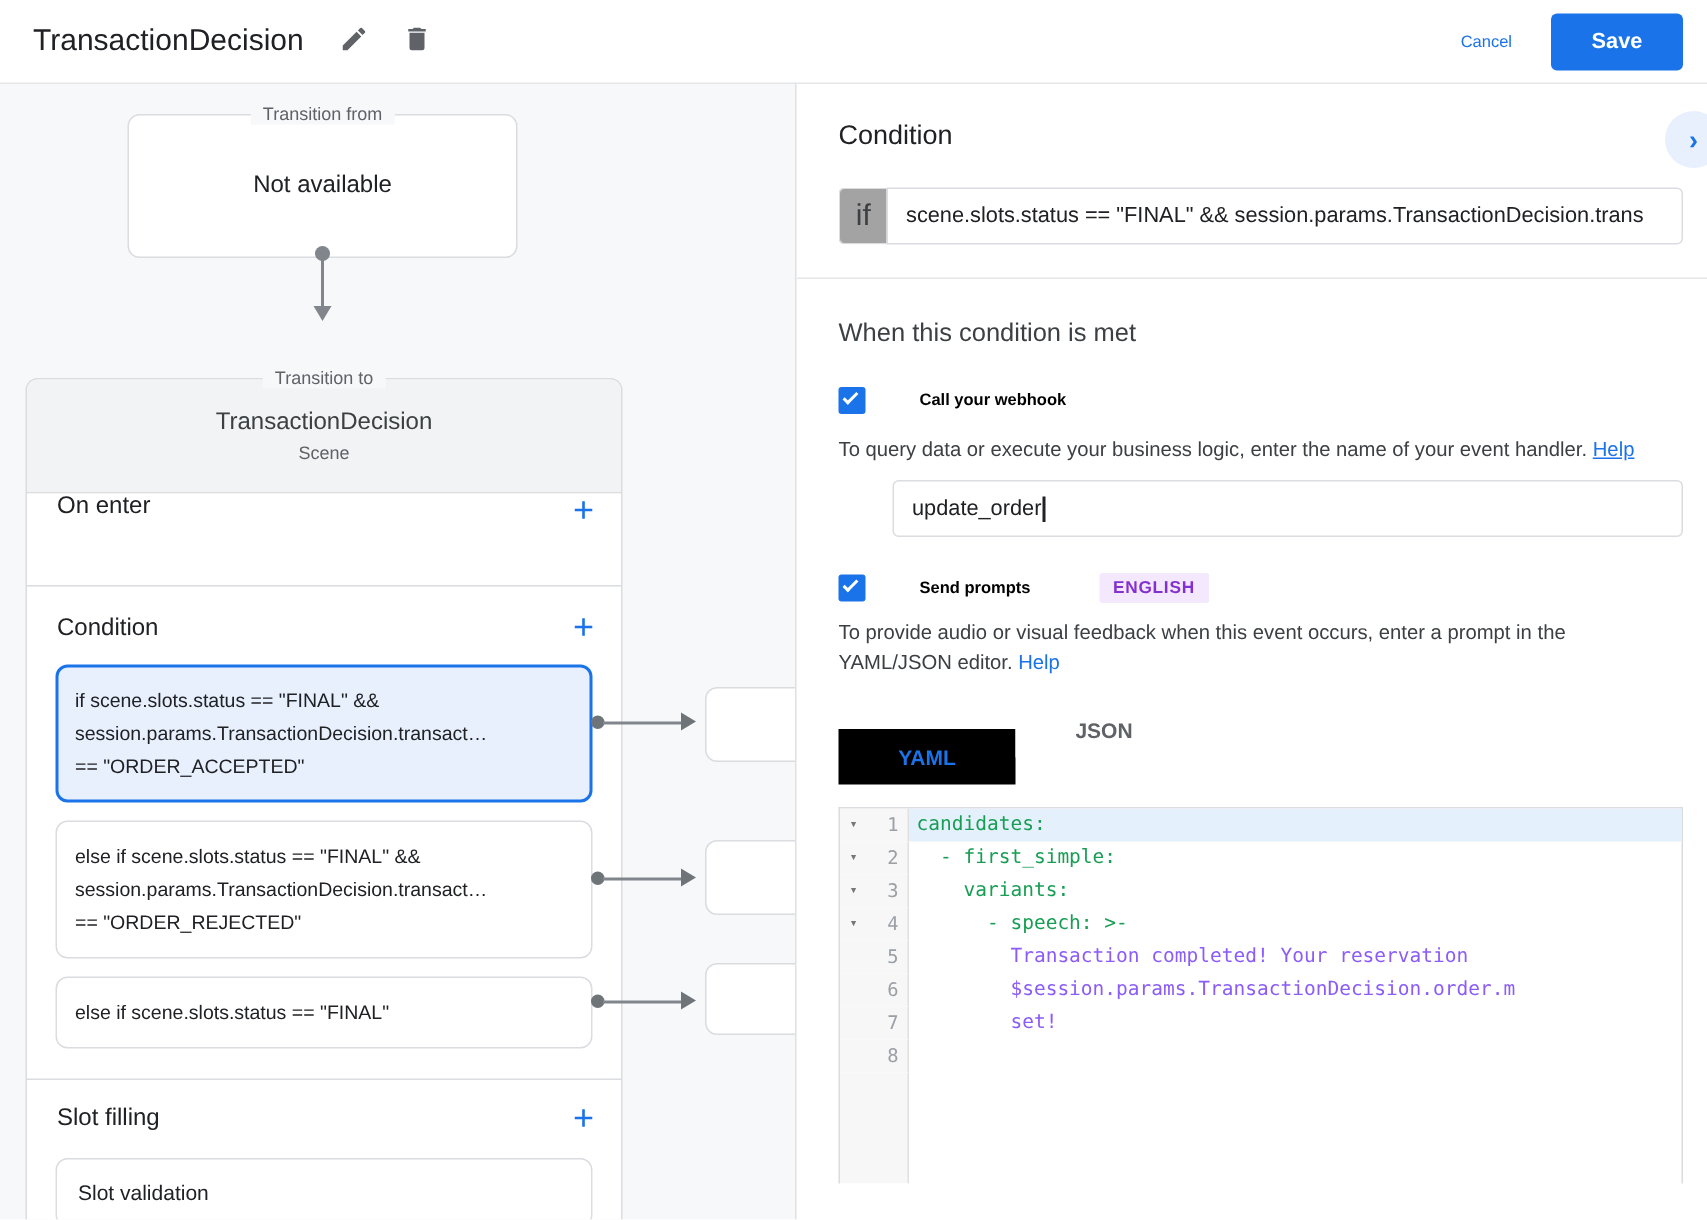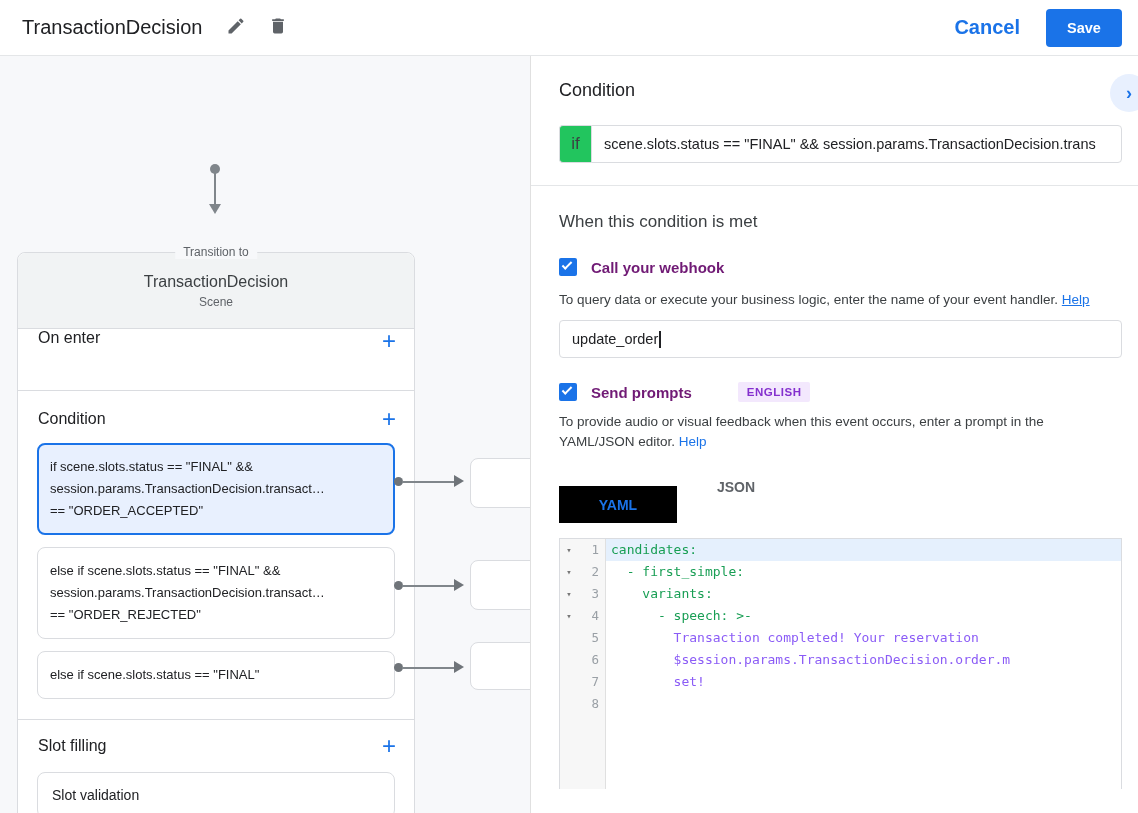--- a/index.html
+++ b/index.html
@@ -10,24 +10,24 @@
   
   .topbar { position:absolute; top:0; left:0; width:1138px; height:56px;
     background:#fff; border-bottom:1px solid #e4e6e8; display:flex;
     align-items:center; justify-content:space-between; padding:0 16px 0 22px; z-index:5; }
   .topbar-left { display:flex; align-items:center; gap:10px; }
   .page-title { font-size:20px; font-weight:400; color:#202124; margin-right:8px; }
   .icon-btn { background:none; border:none; cursor:pointer; width:32px; height:32px;
     display:flex; align-items:center; justify-content:center; color:#5f6368; }
   .icon-btn svg { width:20px; height:20px; fill:#5f6368; }
   .topbar-right { display:flex; align-items:center; gap:26px; }
-  .cancel-btn { background:none; border:none; color:#1a73e8; font-size:20px;
-    font-weight:700; cursor:pointer; font-family:inherit; }
+  .cancel-btn { background:none; border:none; color:#1a73e8; font-size:11px;
+    font-weight:400; cursor:pointer; font-family:inherit; }
   .save-btn { background:#1a73e8; border:none; color:#fff; font-size:14.5px;
-    font-weight:600; border-radius:4px; width:76px; height:38px; cursor:pointer; font-family:inherit; }
+    font-weight:600; border-radius:4px; width:88px; height:38px; cursor:pointer; font-family:inherit; }
 
   
   .canvas { position:absolute; top:56px; left:0; width:530px; height:757px;
     background:#f7f8fa; overflow:hidden; }
   .legend { position:absolute; top:-8px; left:50%; transform:translateX(-50%);
     background:#f7f8fa; padding:0 8px; font-size:12px; color:#5f6368; white-space:nowrap; }
 
   .from-box { position:absolute; left:85px; top:20px; width:260px; height:96px;
     background:#fff; border:1px solid #dadce0; border-radius:8px; }
   .from-value { width:100%; height:100%; display:flex; align-items:center;
@@ -72,40 +72,40 @@
   
   .panel { position:absolute; top:56px; left:530px; width:608px; height:757px;
     background:#fff; border-left:1px solid #e0e0e0; overflow:hidden;
     padding:24px 16px 0 28px; }
   .panel-title-row { position:relative; display:flex; align-items:center; }
   .panel-title { font-size:18px; color:#202124; font-weight:400; }
   .expand-btn { position:absolute; right:-26px; top:-6px; width:38px; height:38px;
     border-radius:50%; border:none; background:#e8f0fe; color:#1a73e8; cursor:pointer;
     font-size:18px; font-weight:700; display:flex; align-items:center; justify-content:center; }
   .if-row { display:flex; margin-top:24px; height:38px; }
-  .if-label { width:32px; background:#22c55e; border:1px solid #dadce0; border-right:none;
+  .if-label { width:32px; background:#a3a3a3; border:1px solid #dadce0; border-right:none;
     border-radius:4px 0 0 4px; display:flex; align-items:center; justify-content:center;
-    font-size:17px; color:#3c4043; }
+    font-size:20px; color:#3c4043; }
   .if-input { flex:1; border:1px solid #dadce0; border-radius:0 4px 4px 0; background:#fff;
     display:flex; align-items:center; padding:0 12px; font-size:14.5px; color:#202124;
     white-space:nowrap; overflow:hidden; cursor:text; }
   .link { color:#1a73e8; text-decoration:none; cursor:pointer; }
   .link.underline { text-decoration:underline; }
   .help-row { margin-top:14px; font-size:14px; }
   .panel-divider { height:1px; background:#e4e6e8; margin:22px -16px 0 -28px; }
   .met-title { margin-top:26px; font-size:17px; color:#3c4043; font-weight:400; }
   .check-row { display:flex; align-items:center; gap:14px; margin-top:26px; }
   .checkbox { width:18px; height:18px; border-radius:2px; background:#1a73e8; position:relative;
     cursor:pointer; flex:0 0 18px; }
   .checkbox .mark { position:absolute; left:3px; top:4px; width:10px; height:5px;
     border-left:2px solid #fff; border-bottom:2px solid #fff; transform:rotate(-45deg); }
-  .check-label { font-size:15px; font-weight:700; color:#701a75; }
+  .check-label { font-size:11px; font-weight:700; color:#000000;margin-left:22px; }
   .desc { margin-top:14px; font-size:13.5px; color:#3c4043; line-height:20px; max-width:575px; }
   .text-input { margin-top:10px; height:38px; border:1px solid #dadce0; border-radius:4px;
-    display:flex; align-items:center; padding:0 12px; font-size:14.5px; color:#202124; cursor:text; }
+    display:flex; align-items:center; padding:0 12px; font-size:14.5px; color:#202124; cursor:text;margin-left:36px; }
   .caret { display:inline-block; width:1.5px; height:17px; background:#202124; margin-left:1px; }
   .lang-badge { margin-left:32px; background:#f3e8fd; color:#8430ce; font-size:11.5px;
     font-weight:700; letter-spacing:.5px; padding:4px 9px; border-radius:2px; }
   .tabs { display:flex; margin-top:16px; }
   .tab { width:118px; height:37px; display:flex; align-items:center; justify-content:center;
     font-size:14px; font-weight:700; color:#5f6368; cursor:pointer; background:#fff; }
   .tab.active { background:#000000; color:#1a73e8;margin-top:18px; }
 
   
   .editor { margin-top:15px; border:1px solid #dadce0; border-bottom:none; height:251px;
@@ -146,20 +146,24 @@
       </button>
     </div>
     <div class="topbar-right">
       <button class="cancel-btn">Cancel</button>
       <button class="save-btn">Save</button>
     </div>
   </header>
 
   <div class="canvas">
 
+    <div class="from-box">
+      <span class="legend">Transition from</span>
+      <div class="from-value">Not available</div>
+    </div>
 
     <div class="v-connector">
       <span class="dot"></span>
         <span class="line"></span>
         <span class="head"></span>
     </div>
 
     <div class="scene-card">
       <span class="legend">Transition to</span>
       <div class="scene-head">

